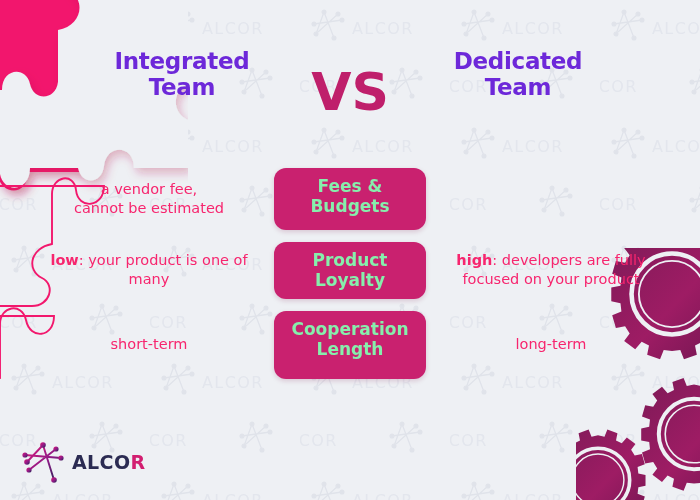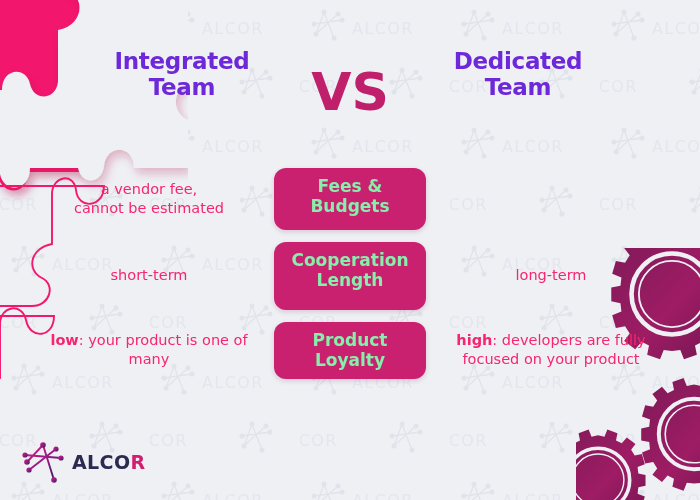--- a/index.html
+++ b/index.html
@@ -256,44 +256,44 @@
           <div>a vendor fee,</div>
           <div>cannot be estimated</div>
         </div>
         <div class="badge">
           <span>Fees &amp; Budgets</span>
         </div>
         <div class="side bold">
         </div>
       </div>
 
+      <div class="row row-3">
+        <div class="side">
+          <span class="lead">low</span><span>: your product is one of many</span>
+        </div>
+        <div class="badge">
+          <span>Product Loyalty</span>
+        </div>
+        <div class="side">
+          <span class="lead">high</span><span>: developers are fully focused on your product</span>
+        </div>
+      </div>
+
       <div class="row row-2">
         <div class="side bold">
           <div>short-term</div>
         </div>
         <div class="badge">
           <span>
             <span>Cooperation</span><br>
             <span>Length</span>
           </span>
         </div>
         <div class="side bold">
           <div>long-term</div>
-        </div>
-      </div>
-
-      <div class="row row-3">
-        <div class="side">
-          <span class="lead">low</span><span>: your product is one of many</span>
-        </div>
-        <div class="badge">
-          <span>Product Loyalty</span>
-        </div>
-        <div class="side">
-          <span class="lead">high</span><span>: developers are fully focused on your product</span>
         </div>
       </div>
 
     </div>
   </div>
 
   <div class="logo">
     <svg width="44" height="44" viewBox="0 0 44 44" aria-hidden="true">
       <defs>
         <linearGradient id="lg" x1="0" y1="0" x2="1" y2="1">

